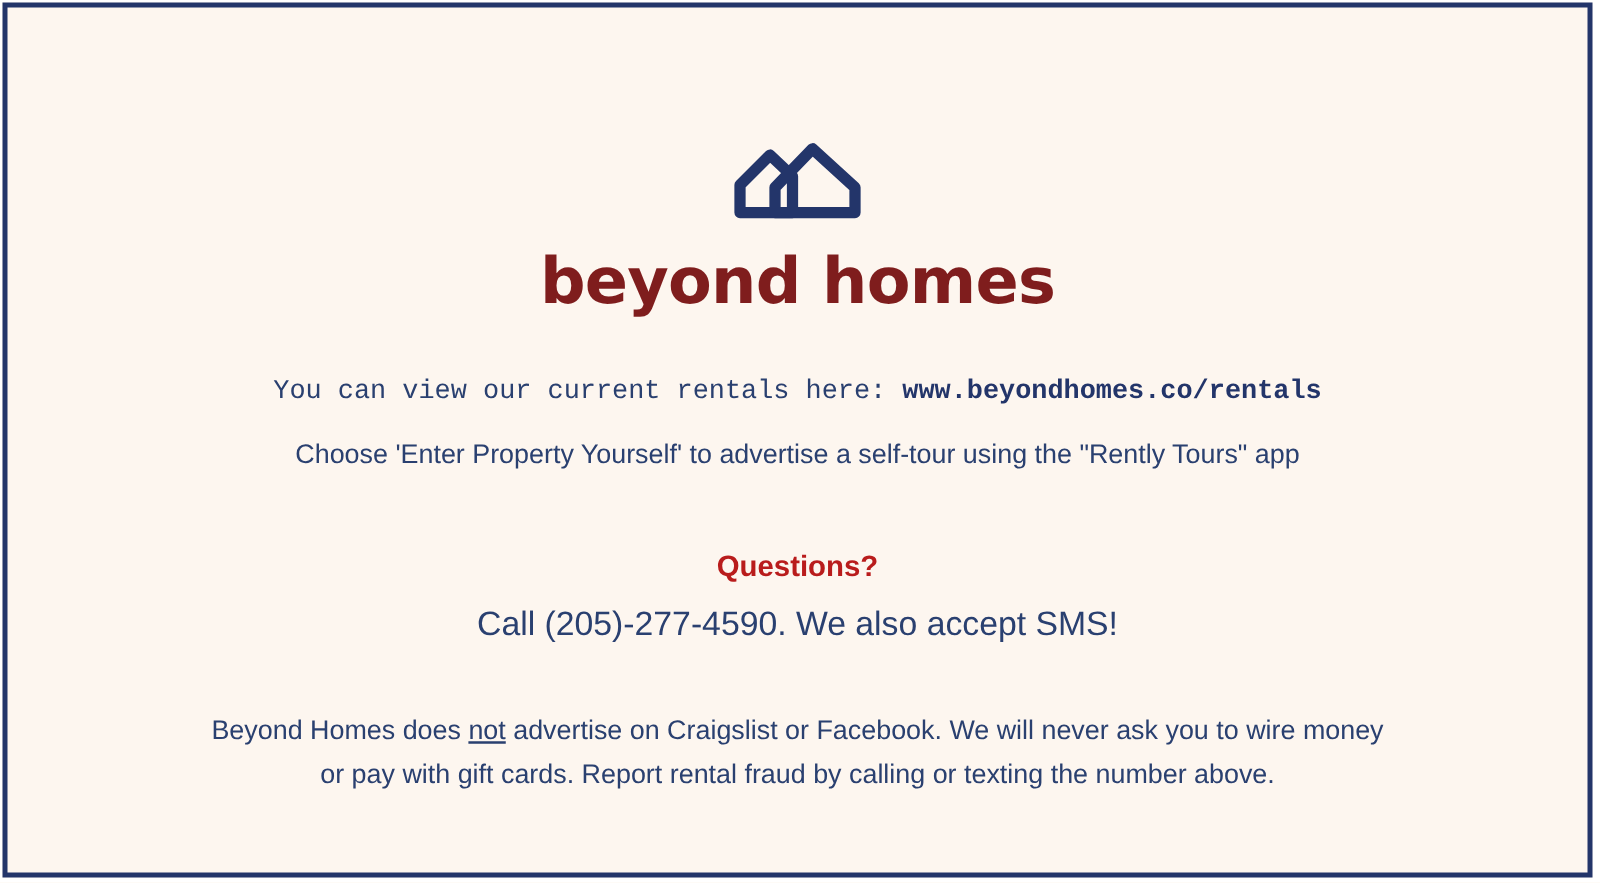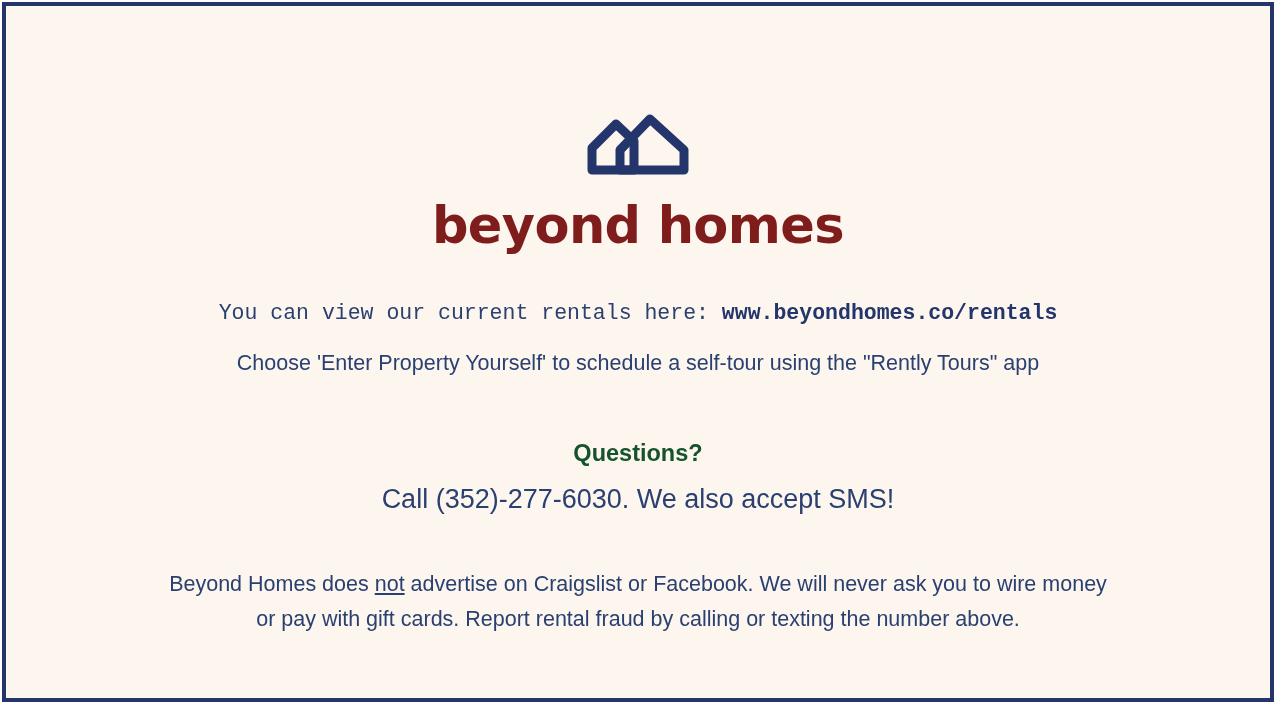--- a/index.html
+++ b/index.html
@@ -75,21 +75,21 @@
     margin-top: 24px;
     font-size: 21.5px;
     line-height: 1.2;
     white-space: nowrap;
   }
 
   .line-questions {
     margin-top: 62px;
     font-size: 23.5px;
     font-weight: 700;
-    color: #14532d;
+    color: #b91c1c;
     line-height: 1.2;
   }
 
   .line-call {
     margin-top: 16px;
     font-size: 27px;
     line-height: 1.2;
     white-space: nowrap;
   }
 
@@ -120,22 +120,22 @@
       </g>
     </svg>
   </div>
 
   <div class="wordmark">beyond homes</div>
 
   <div class="body-block">
 
     <div class="line-rentals"><span>You can view our current rentals here: </span><span class="url">www.beyondhomes.co/rentals</span></div>
 
-    <div class="line-choose">Choose 'Enter Property Yourself' to schedule a self-tour using the "Rently Tours" app</div>
+    <div class="line-choose">Choose 'Enter Property Yourself' to advertise a self-tour using the "Rently Tours" app</div>
 
     <div class="line-questions">Questions?</div>
 
-    <div class="line-call">Call (352)-277-6030. We also accept SMS!</div>
+    <div class="line-call">Call (205)-277-4590. We also accept SMS!</div>
 
     <div class="para-fraud"><span>Beyond Homes does </span><span class="emph">not</span><span> advertise on Craigslist or Facebook. We will never ask you to wire money or pay with gift cards. Report rental fraud by calling or texting the number above.</span></div>
 
   </div>
 </div>
 
 </body></html>

